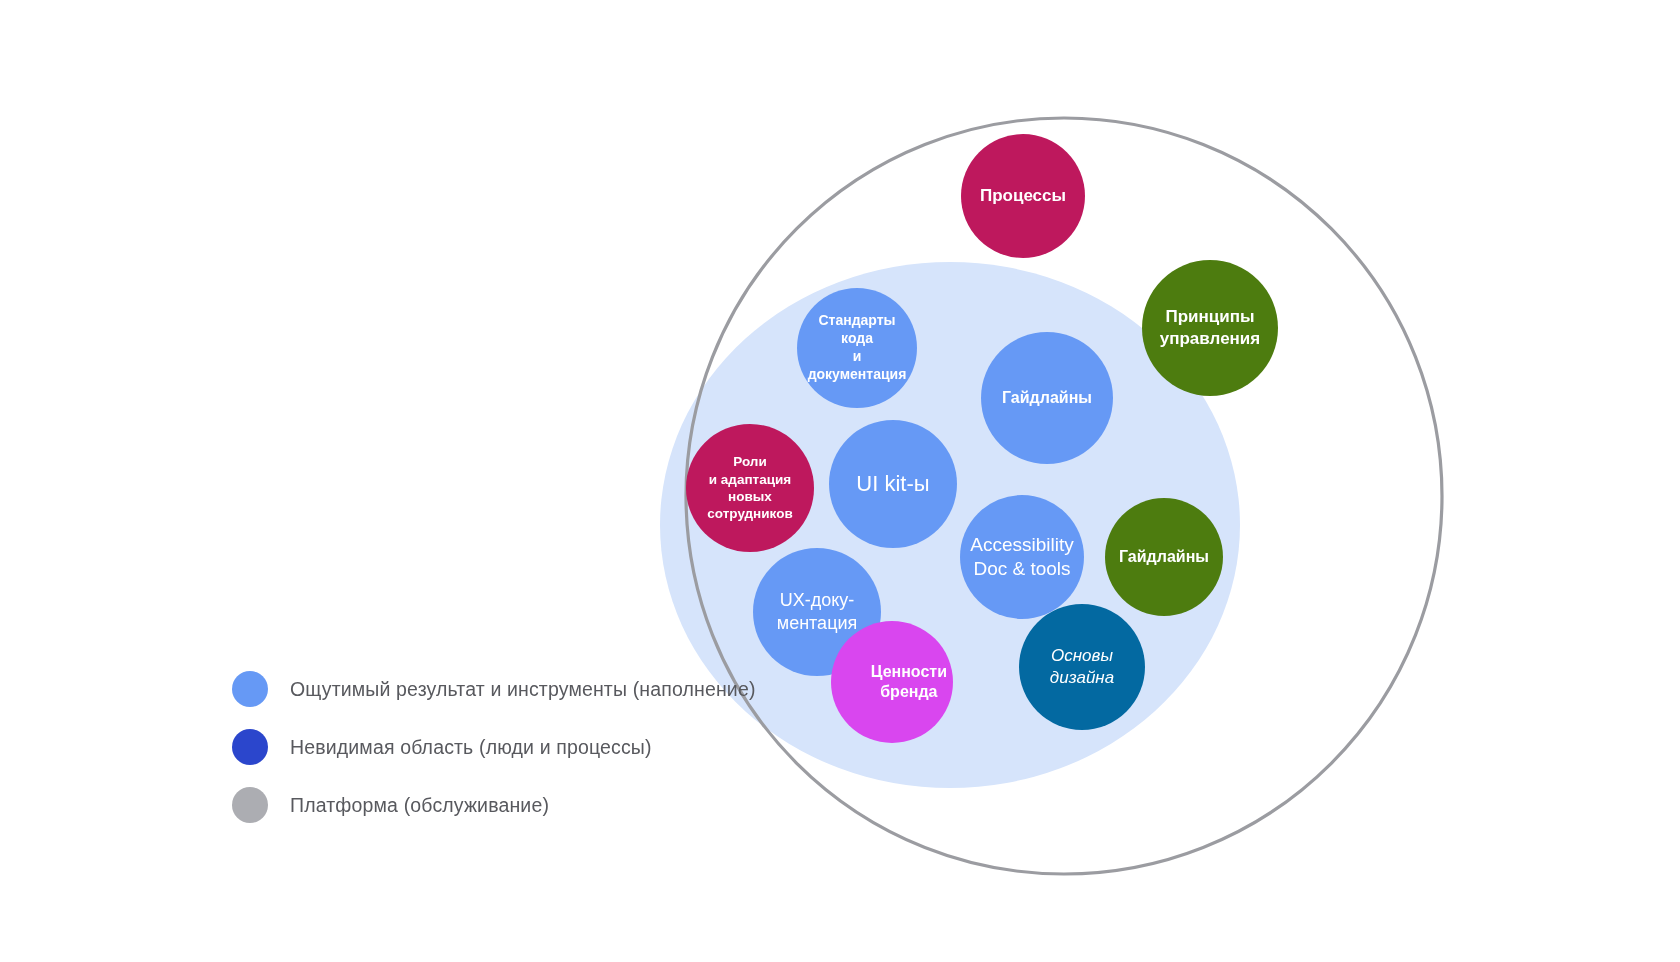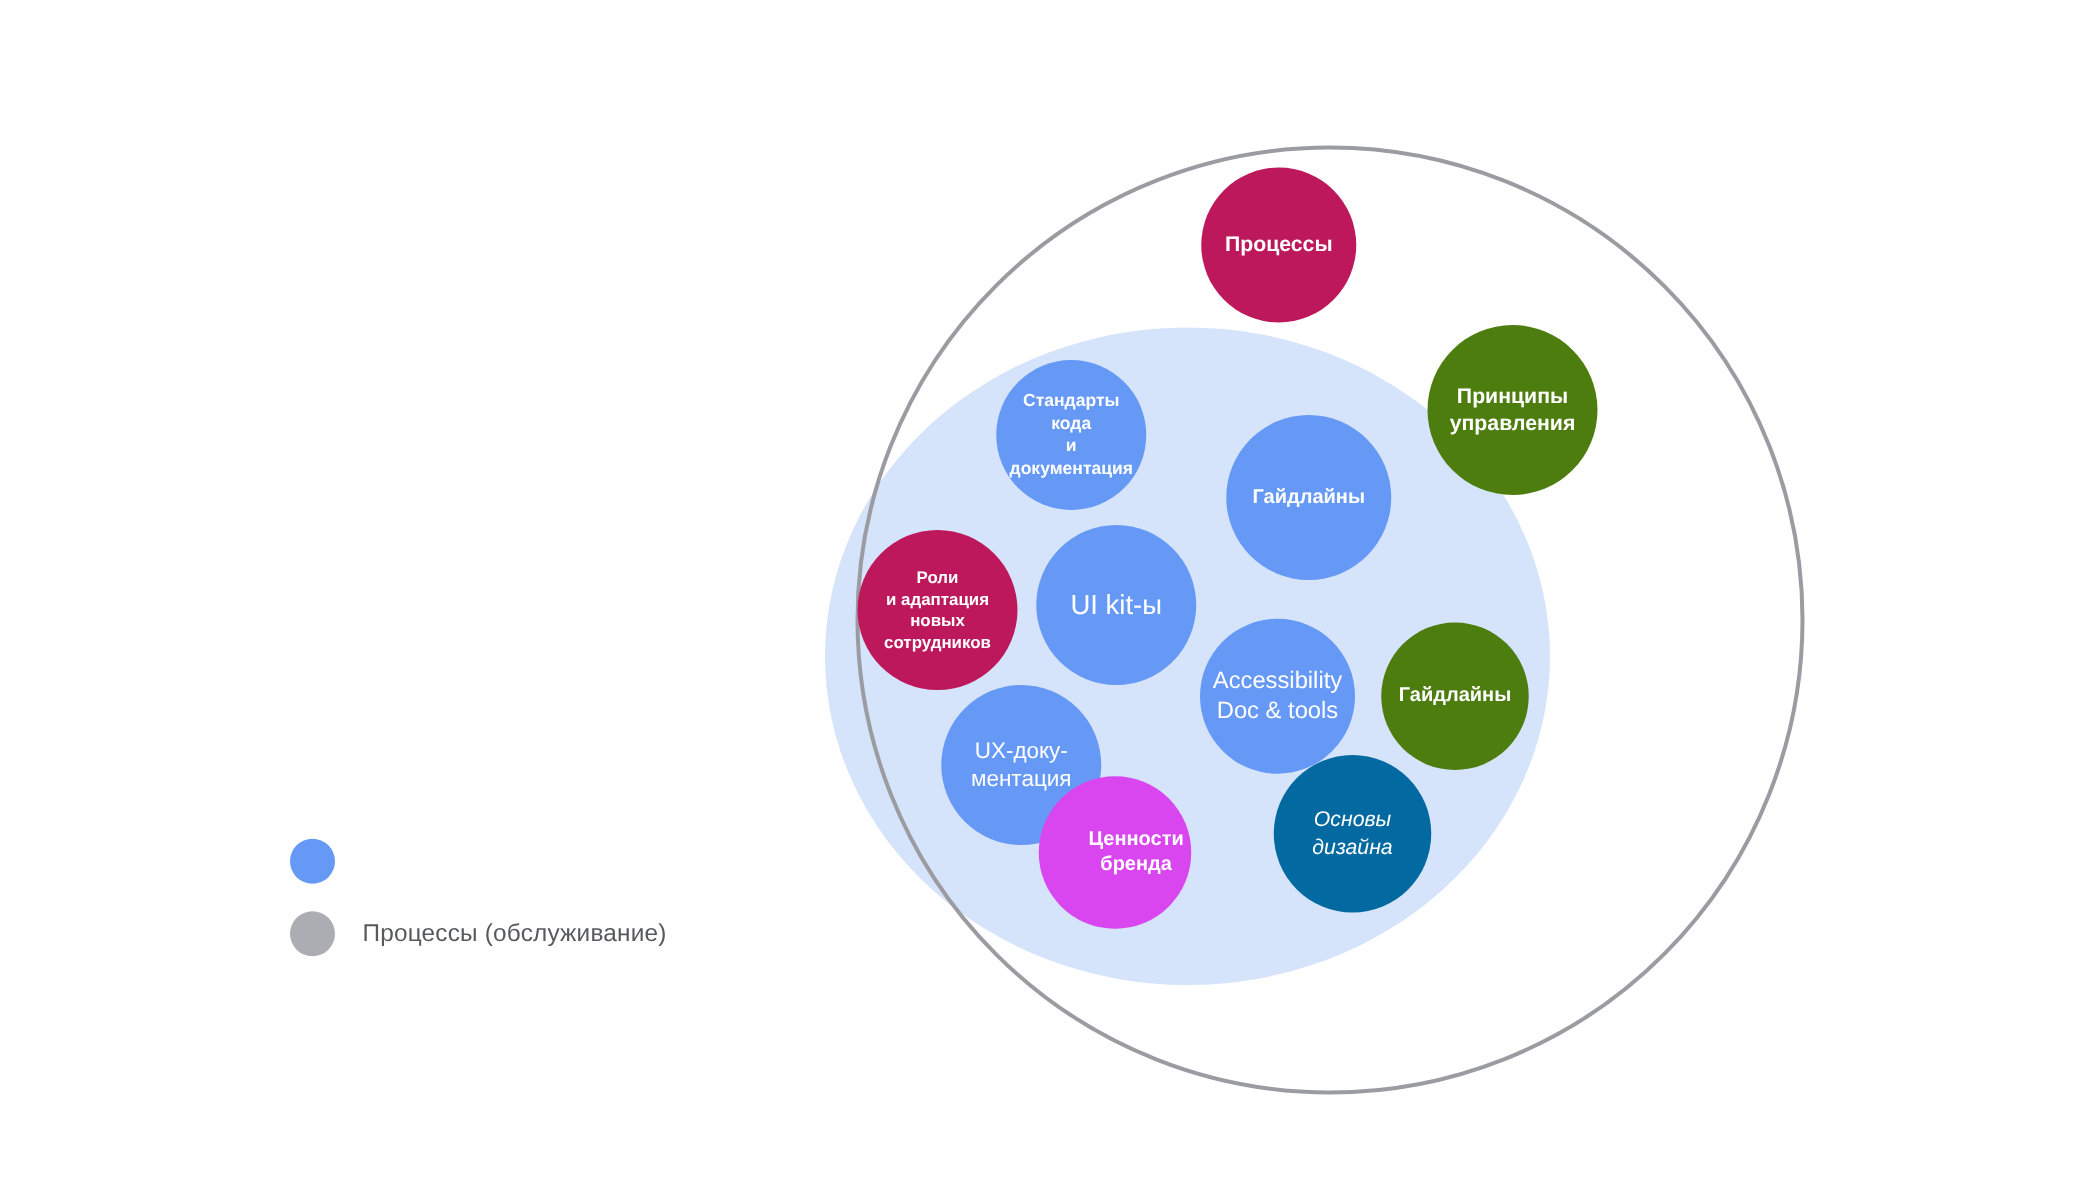--- a/index.html
+++ b/index.html
@@ -119,20 +119,25 @@
         <span>Ценности<br>бренда</span>
       </div>
       <div class="bubble plain" style="left: 1019px; top: 604px; width: 126px; height: 126px; font-size: 17px; background: #0369a1; font-style: italic;">
         <span>Основы<br>дизайна</span>
       </div>
     </div>
 
   <div class="legend">
     <div class="legend-row">
       <div class="legend-swatch" style="background: rgb(102, 153, 245);"></div>
+      <div class="legend-label">Ощутимый результат и инструменты (наполнение)</div>
+    </div>
+    <div class="legend-row">
+      <div class="legend-swatch" style="background: rgb(43, 70, 204);"></div>
+      <div class="legend-label">Невидимая область (люди и процессы)</div>
     </div>
     <div class="legend-row">
       <div class="legend-swatch" style="background: rgb(172, 173, 178);"></div>
-      <div class="legend-label">Процессы (обслуживание)</div>
+      <div class="legend-label">Платформа (обслуживание)</div>
     </div>
   </div>
 
 </div>
 
 </body></html>

